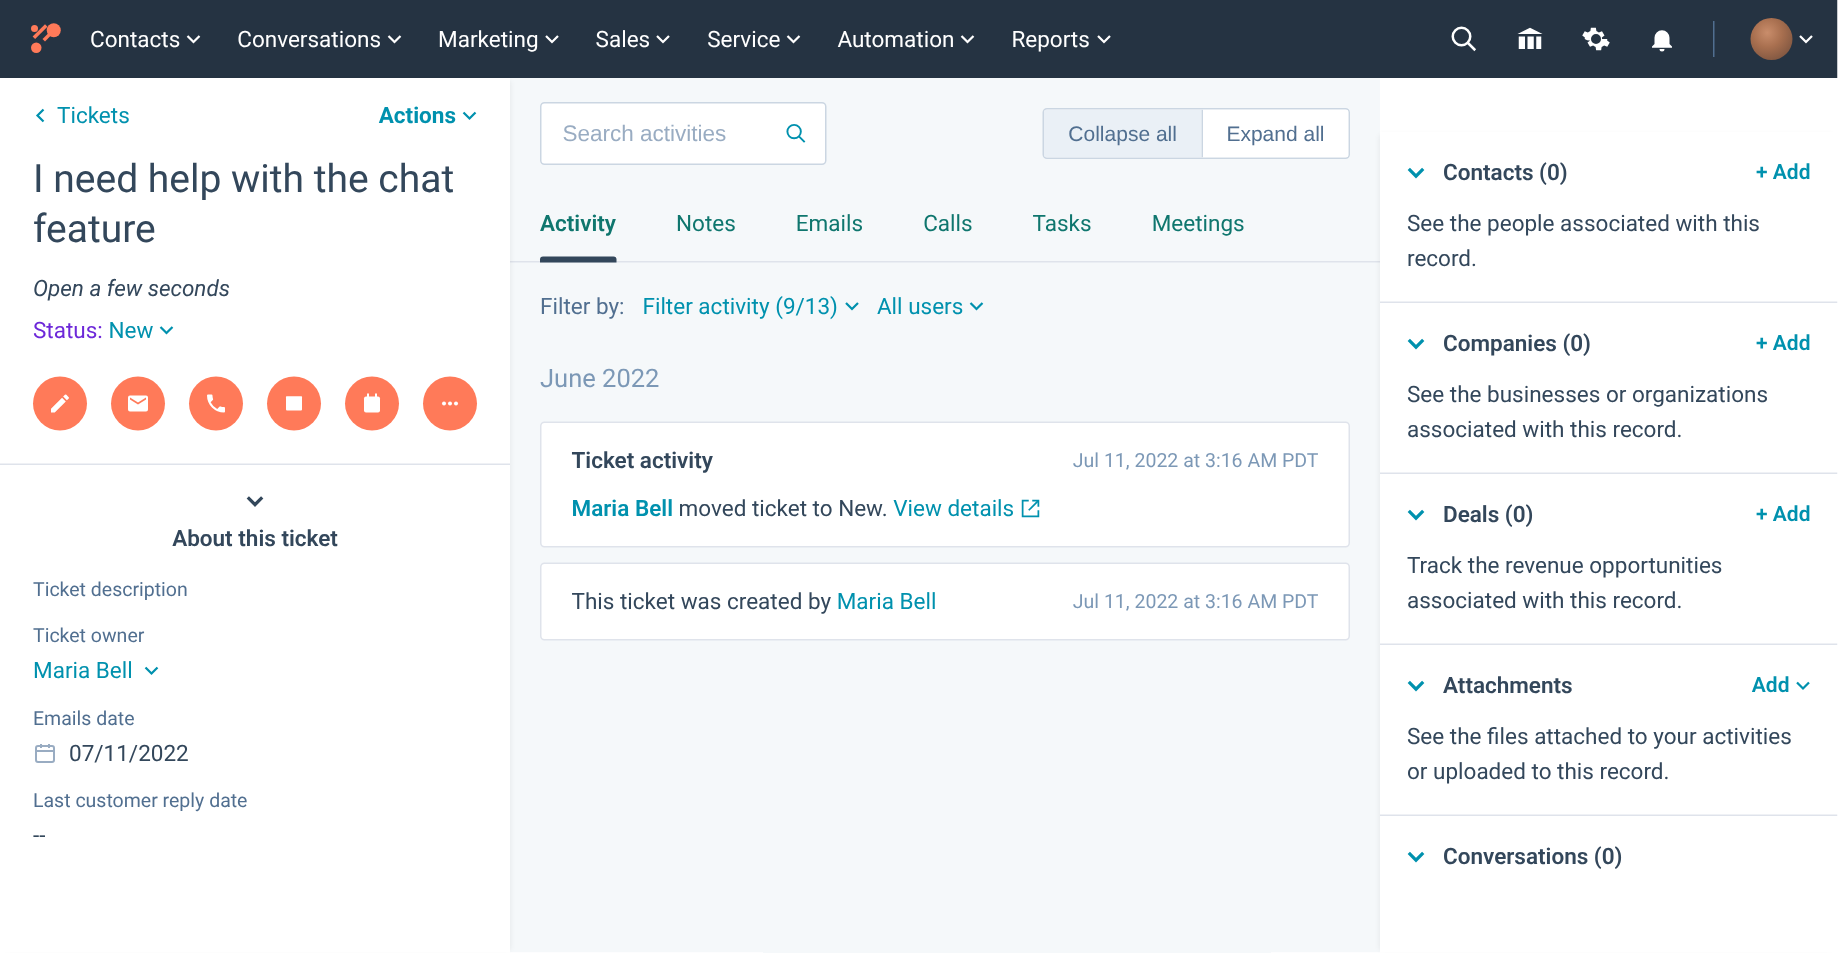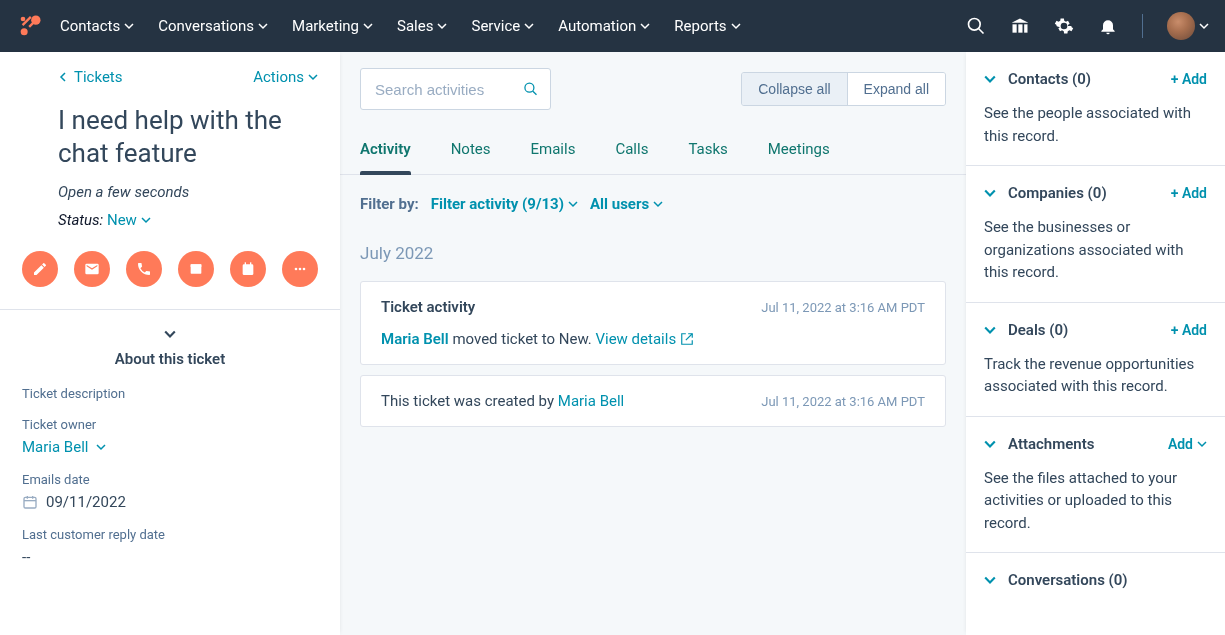--- a/index.html
+++ b/index.html
@@ -44,29 +44,29 @@
   
   .left {
     width: 340px;
     background:#fff;
     border-right: none;
     overflow-y:auto;
     box-shadow: 2px 0 4px -2px rgba(0,0,0,0.08);
     position: relative;
     z-index: 2;
   }
-  .left-head { padding: 16px 22px 0 22px; margin-left: 36px; }
+  .left-head { padding: 16px 22px 0 22px; }
   .left-top-row { display:flex; align-items:center; justify-content:space-between; }
   .back-link { display:flex; align-items:center; gap:6px; color:#0091ae; font-size:15px; cursor:pointer; }
   .back-link svg { width:10px; height:10px; }
-  .actions-btn { color:#0091ae; display:flex; align-items:center; gap:4px; font-size:15px; cursor:pointer; }
+  .actions-btn { color:#0091ae; display:flex; align-items:center; gap:4px; font-size:15px; cursor:pointer;font-weight:bold; }
   .ticket-title { font-size:26px; font-weight:400; color:#33475b; margin-top:18px; line-height:1.25; }
   .open-line { margin-top:14px; color:#33475b; font-size:15px;font-style:italic; }
   .status-line { margin-top:10px; font-size:15px; }
-  .status-label { color:#0f172a;font-style:italic; }
+  .status-label { color:#6d28d9; }
   .status-val { color:#0091ae; cursor:pointer; display:inline-flex; align-items:center; gap:4px; }
 
   .action-icons { display:flex; gap:16px; padding: 22px 22px 22px 22px; }
   .circ { width:36px; height:36px; border-radius:50%; background:#ff7a59; display:flex; align-items:center; justify-content:center; color:#fff; cursor:pointer; }
   .circ svg { width:16px; height:16px; }
 
   .sep { height:1px; background:#dfe3eb; margin: 0; }
 
   .section-hdr { display:flex; align-items:center; gap:10px; padding:18px 22px; cursor:pointer;flex-direction:column; }
   .section-hdr svg { width:12px; height:12px; color:#33475b; }
@@ -95,47 +95,48 @@
   .expand-group { display:flex; border:1px solid #cbd6e2; border-radius:3px; overflow:hidden; }
   .expand-btn { padding:8px 16px; font-size:14px; color:#516f90; background:#fff; cursor:pointer; border:none; }
   .expand-btn + .expand-btn { border-left:1px solid #cbd6e2; }
   .expand-btn.active { background:#eaf0f6; }
 
   .tabs { display:flex; gap:40px; padding: 0 20px; border-bottom:1px solid #dfe3eb; margin-top:20px; }
   .tab { padding: 10px 0 16px 0; font-size:15px; color:#0f766e; cursor:pointer; position:relative; }
   .tab.active { font-weight:600; }
   .tab.active::after { content:""; position:absolute; left:0; right:0; bottom:-1px; height:4px; background:#33475b; border-radius:2px 2px 0 0; }
 
-  .filter-row { padding: 20px 20px 12px 20px; font-size:15px; display:flex; align-items:center; gap:12px;font-weight:bold; }
+  .filter-row { padding: 20px 20px 12px 20px; font-size:15px; display:flex; align-items:center; gap:12px; }
   .filter-row .lbl { color:#516f90; }
   .filter-link { color:#0091ae; cursor:pointer; display:inline-flex; align-items:center; gap:4px; }
 
   .month-hdr { padding: 18px 20px 8px 20px; color:#7c98b6; font-size:17px; }
 
   .card {
     background:#fff; border:1px solid #dfe3eb; border-radius:3px;
     margin: 10px 20px 0 20px; padding: 16px 20px;
   }
   .card-top { display:flex; justify-content:space-between; align-items:center; }
   .card-title { font-weight:600; color:#33475b; font-size:15px; }
   .card-time { color:#7c98b6; font-size:13px;margin-left:44px; }
   .card-body { margin-top:14px; font-size:15px; color:#33475b; }
   .link { color:#0091ae; cursor:pointer; font-weight:600; }
   .link-plain { color:#0091ae; cursor:pointer; }
   .ext-icon { display:inline-flex; vertical-align:-2px; }
   .ext-icon svg { width:14px; height:14px; color:#0091ae; }
 
   
   .right {
-    width: 259px;
+    width: 305px;
     background:#fff;
     overflow-y:auto;
     box-shadow: -2px 0 4px -2px rgba(0,0,0,0.08);
     position: relative;
     z-index: 2;
+    margin-top: 36px;
   }
   .rsec { border-bottom:1px solid #dfe3eb; padding: 18px 18px 18px 18px; }
   .rsec-hdr { display:flex; align-items:center; justify-content:space-between; }
   .rsec-left { display:flex; align-items:center; gap:12px; cursor:pointer; }
   .rsec-left svg { width:12px; height:12px; color:#0091ae; }
   .rsec-title { font-weight:600; color:#33475b; font-size:15px; }
   .rsec-add { color:#0091ae; font-weight:600; font-size:14px; cursor:pointer; display:flex; align-items:center; gap:4px;}
   .rsec-body { margin-top:14px; font-size:15px; color:#33475b; line-height:1.5; }
 
   
@@ -337,21 +338,21 @@
       </div>
       <div class="field">
         <div class="lbl">Emails date</div>
         <div class="val">
           <svg class="cal" viewBox="0 0 24 24" fill="currentColor">
               <rect x="3" y="5" width="18" height="16" rx="2" fill="none" stroke="currentColor" stroke-width="2"></rect>
               <line x1="3" y1="10" x2="21" y2="10" stroke="currentColor" stroke-width="2"></line>
               <line x1="8" y1="3" x2="8" y2="7" stroke="currentColor" stroke-width="2"></line>
               <line x1="16" y1="3" x2="16" y2="7" stroke="currentColor" stroke-width="2"></line>
             </svg>
-          <span>09/11/2022</span>
+          <span>07/11/2022</span>
         </div>
       </div>
       <div class="field">
         <div class="lbl">Last customer reply date</div>
         <div class="val">--</div>
       </div>
     </div>
   </div>
 
   <div class="center">
@@ -387,21 +388,21 @@
           </svg>
       </span>
       <span class="filter-link">
         <span>All users</span>
         <svg class="chev" viewBox="0 0 10 10">
             <path d="M1 3l4 4 4-4" stroke="#0091ae" stroke-width="1.5" fill="none"></path>
           </svg>
       </span>
     </div>
 
-    <div class="month-hdr">July 2022</div>
+    <div class="month-hdr">June 2022</div>
 
     <div class="card">
       <div class="card-top">
         <div class="card-title">Ticket activity</div>
         <div class="card-time">Jul 11, 2022 at 3:16 AM PDT</div>
       </div>
       <div class="card-body">
         <span class="link">Maria Bell</span><span> moved ticket to New. </span><span class="link-plain"><span>View details</span> <span class="ext-icon">
               <svg viewBox="0 0 24 24" fill="none" stroke="currentColor" stroke-width="2">
                 <path d="M14 3h7v7"></path>

